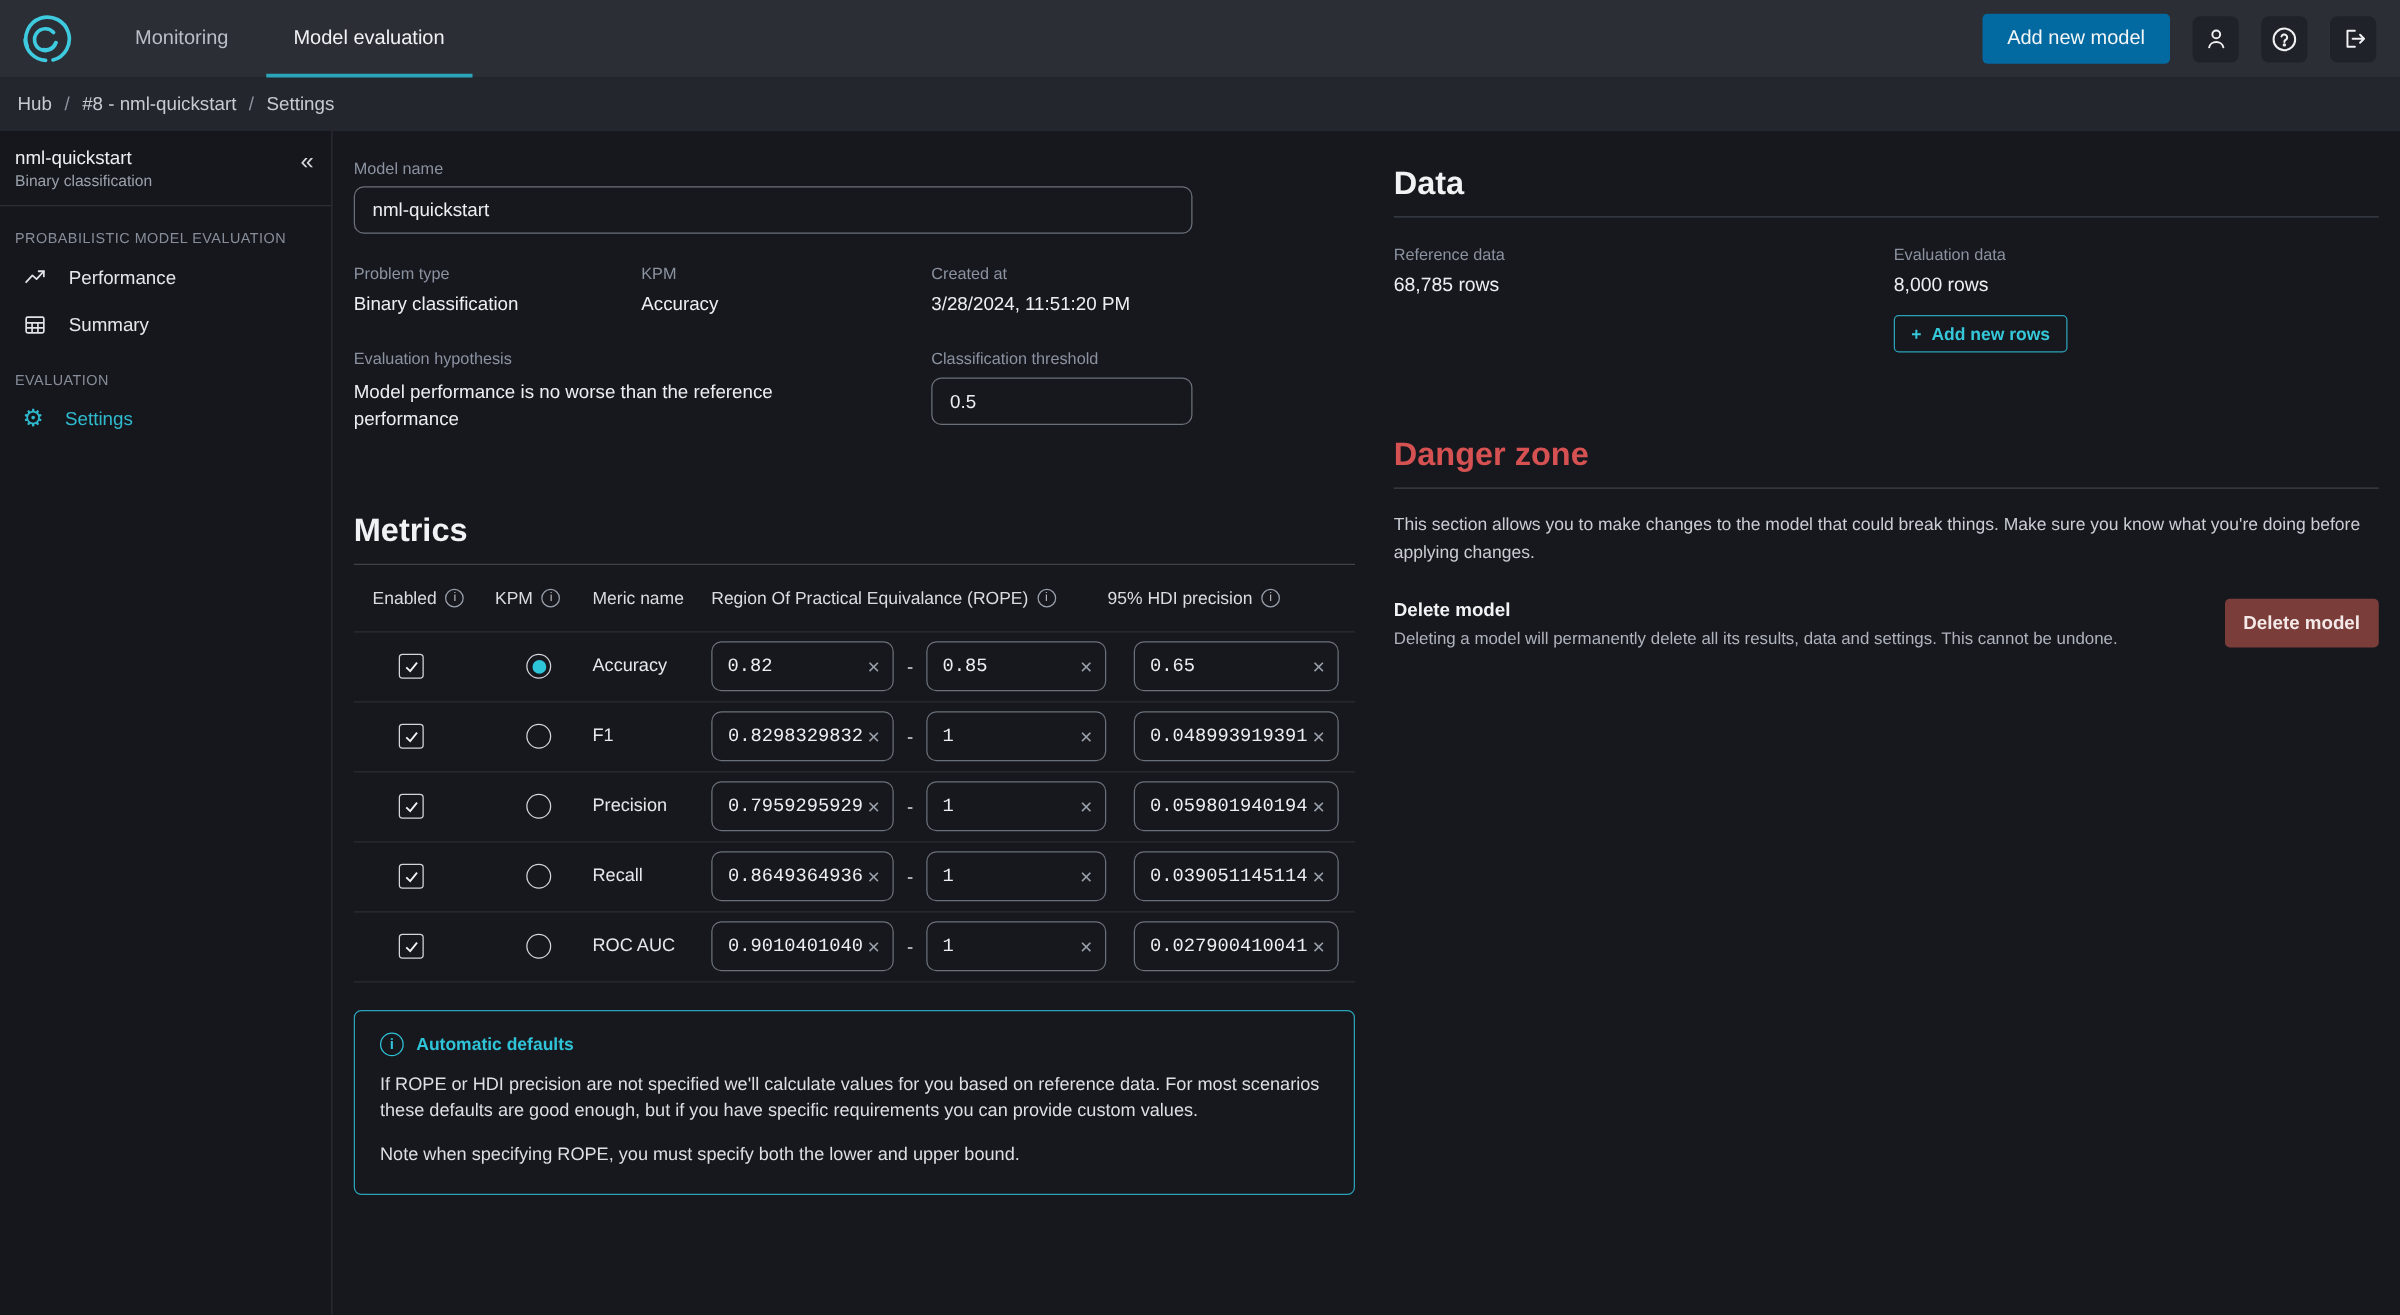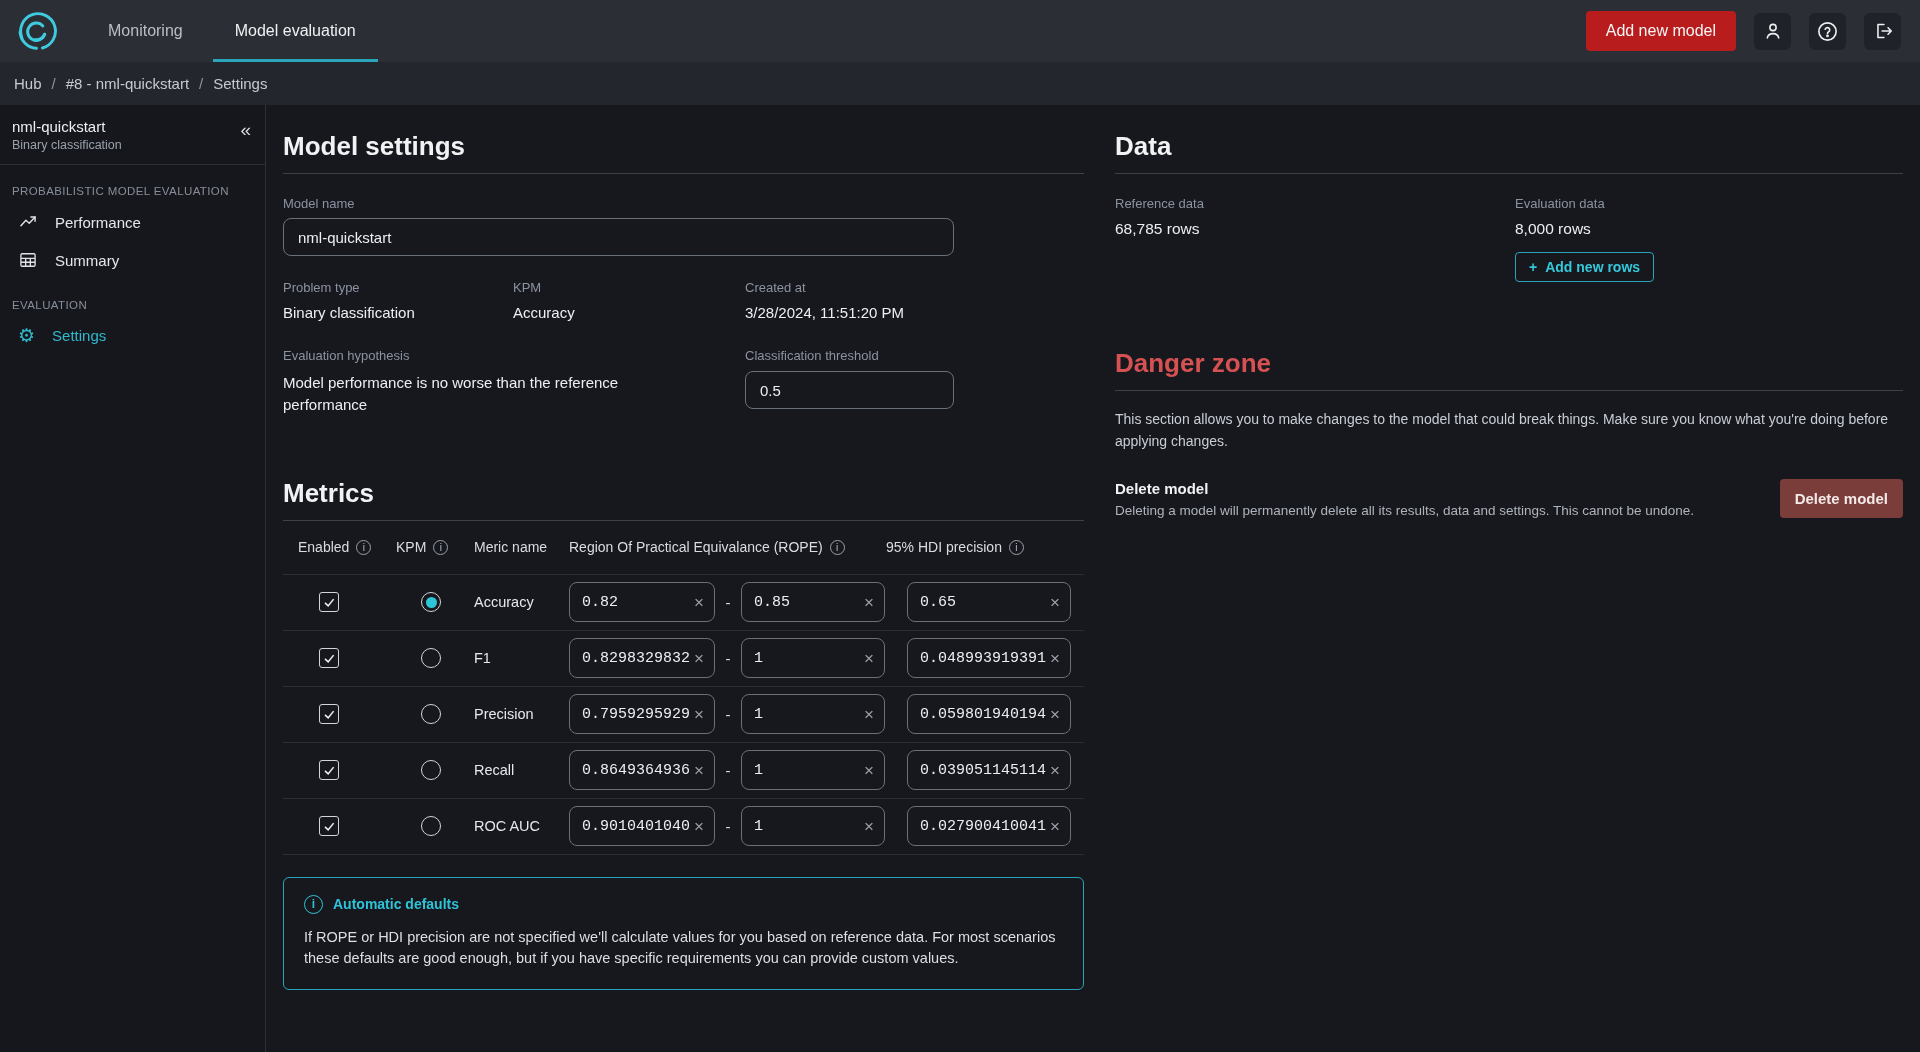--- a/index.html
+++ b/index.html
@@ -8,21 +8,21 @@
 
   
   .topnav { height:62px; background:#2c2e36; display:flex; align-items:center; }
   .logo { width:44px; height:44px; margin:0 24px 0 14px; display:flex; align-items:center; justify-content:center; cursor:pointer; }
   .tabs { display:flex; height:100%; }
   .tab { display:flex; align-items:center; padding:0 26px; font-size:16px; color:#b9bec7;
          position:relative; cursor:pointer; }
   .tab.active { color:#f0f1f3; }
   .tab.active::after { content:''; position:absolute; left:4px; right:4px; bottom:0; height:3px; background:#2aa5b9; }
   .nav-spacer { flex:1; }
-  .btn-primary { background:#b91c1c; color:#f2f6f7; border:none; border-radius:4px; height:40px;
+  .btn-primary { background:#0369a1; color:#f2f6f7; border:none; border-radius:4px; height:40px;
                  padding:0 20px; font-size:16px; font-family:inherit; cursor:pointer; }
   .icon-btn { width:37px; height:37px; margin-left:18px; background:#202229; border:none; border-radius:6px;
               display:flex; align-items:center; justify-content:center; cursor:pointer; }
   .icon-btn:last-child { margin-right:19px; }
   .icon-btn svg { display:block; }
 
   
   .crumbbar { height:43px; background:#24262d; display:flex; align-items:center; padding-left:14px;
               font-size:15px; color:#c6cad1; }
   .crumb { cursor:pointer; }
@@ -202,21 +202,20 @@
     <div class="side-section-label">EVALUATION</div>
     <div class="side-item active">
       <span class="gear-glyph">⚙</span>
       <span>Settings</span>
     </div>
   </aside>
 
   <main class="main">
 
     <section class="left-col">
-      <h1 class="sec-h">Model settings</h1>
 
       <div class="mn-field">
         <div class="field-label">Model name</div>
         <input class="text-input" value="nml-quickstart" style="">
       </div>
 
       <div class="meta-grid">
         <div>
           <div class="field-label">Problem type</div>
           <div class="val">Binary classification</div>
@@ -437,20 +436,21 @@
             </div>
         </div>
       </div>
 
       <div class="infobox">
         <div class="infobox-title">
           <span class="info-big">i</span>
           <span>Automatic defaults</span>
         </div>
         <p>If ROPE or HDI precision are not specified we'll calculate values for you based on reference data. For most scenarios these defaults are good enough, but if you have specific requirements you can provide custom values.</p>
+        <p>Note when specifying ROPE, you must specify both the lower and upper bound.</p>
       </div>
 
     </section>
 
     <section class="right-col">
       <h1 class="sec-h">Data</h1>
       <div class="data-grid">
         <div>
           <div class="field-label">Reference data</div>
           <div class="val">68,785 rows</div>

